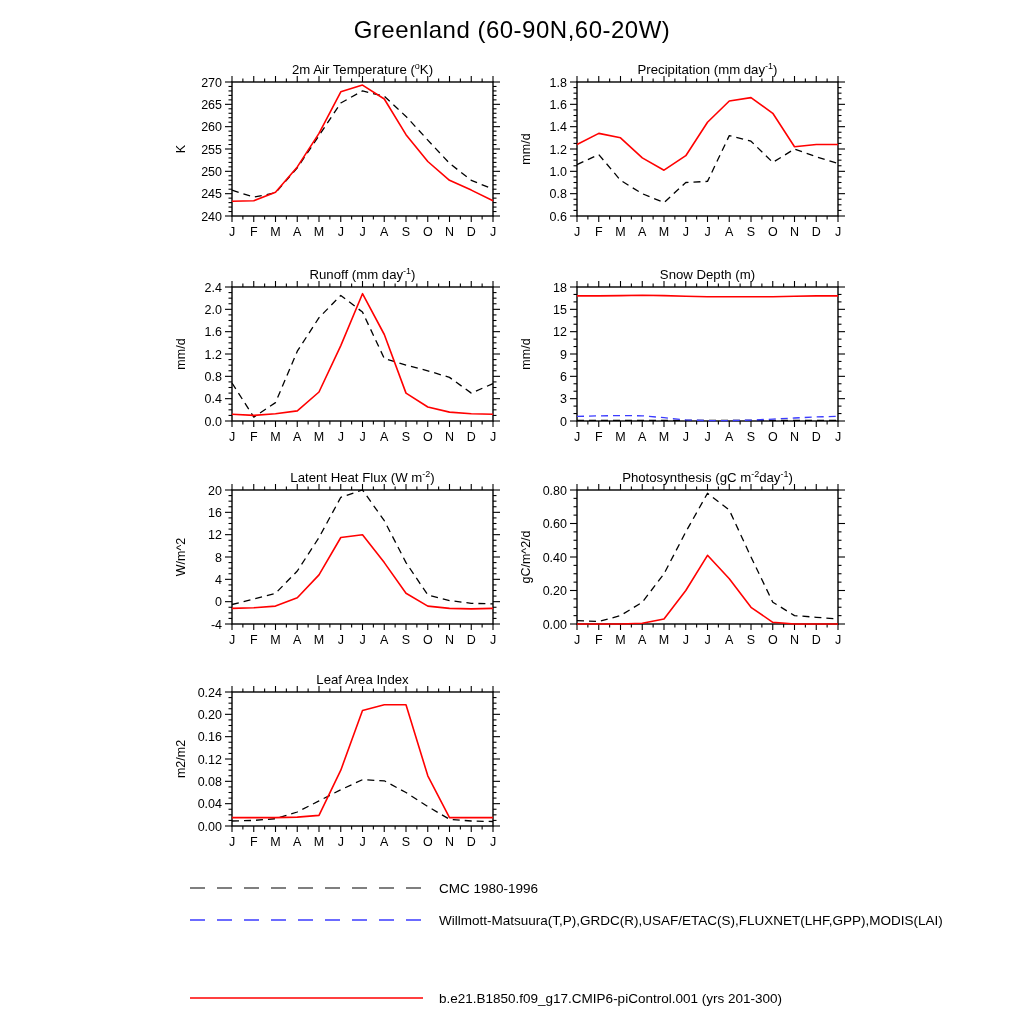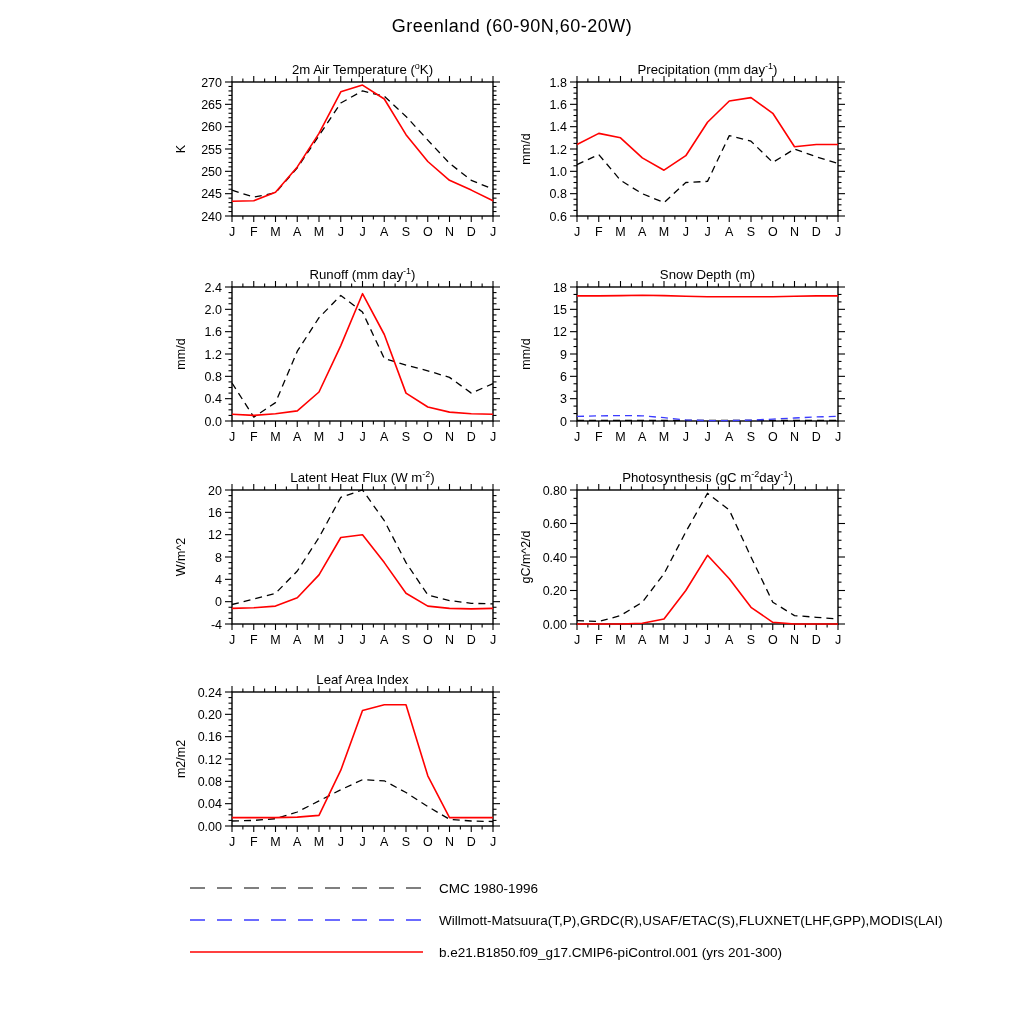--- a/index.html
+++ b/index.html
@@ -2,37 +2,37 @@
 <html><head>
 <meta charset="utf-8">
 <style>
   html,body{margin:0;padding:0;}
   body{
     width:1024px;height:1024px;position:relative;background:#ffffff;
     font-family:"Liberation Sans", sans-serif;color:#000;overflow:hidden;
   }
   .main-title{
     position:absolute;top:16px;left:0;width:1024px;text-align:center;
-    font-size:18px;letter-spacing:0.5px;color:#000;
+    font-size:24px;letter-spacing:0.5px;color:#000;
   }
   .panel{position:absolute;width:350px;height:195px;}
   .p-r1c1{left:155px;top:58px;}
   .p-r1c2{left:500px;top:58px;}
   .p-r2c1{left:155px;top:263px;}
   .p-r2c2{left:500px;top:263px;}
   .p-r3c1{left:155px;top:466px;}
   .p-r3c2{left:500px;top:466px;}
   .p-r4c1{left:155px;top:668px;}
   .legend{position:absolute;left:0;top:0;width:1024px;height:944px;pointer-events:none;margin-left:28px;}
   .legend-row{position:absolute;left:160px;height:14px;display:flex;align-items:center;pointer-events:auto;}
   .legend-row svg{display:block;}
   .legend-label{margin-left:14px;font-size:13.5px;white-space:nowrap;color:#000;}
   .lr1{top:881px;}
   .lr2{top:913px;text-align:center;}
-  .lr3{top:945px;justify-content:space-between;}
+  .lr3{top:991px;justify-content:space-between;}
   svg text{font-family:"Liberation Sans", sans-serif;fill:#000;}
 </style>
 </head>
 <body>
 
 <div class="main-title">Greenland (60-90N,60-20W)</div>
 
 <div class="panel p-r1c1"><svg width="350" height="195" viewBox="0 0 350 195">
       <line x1="77" y1="158" x2="70" y2="158" stroke="#000" stroke-width="1.1"></line>
       <line x1="338" y1="158" x2="345" y2="158" stroke="#000" stroke-width="1.1"></line>

